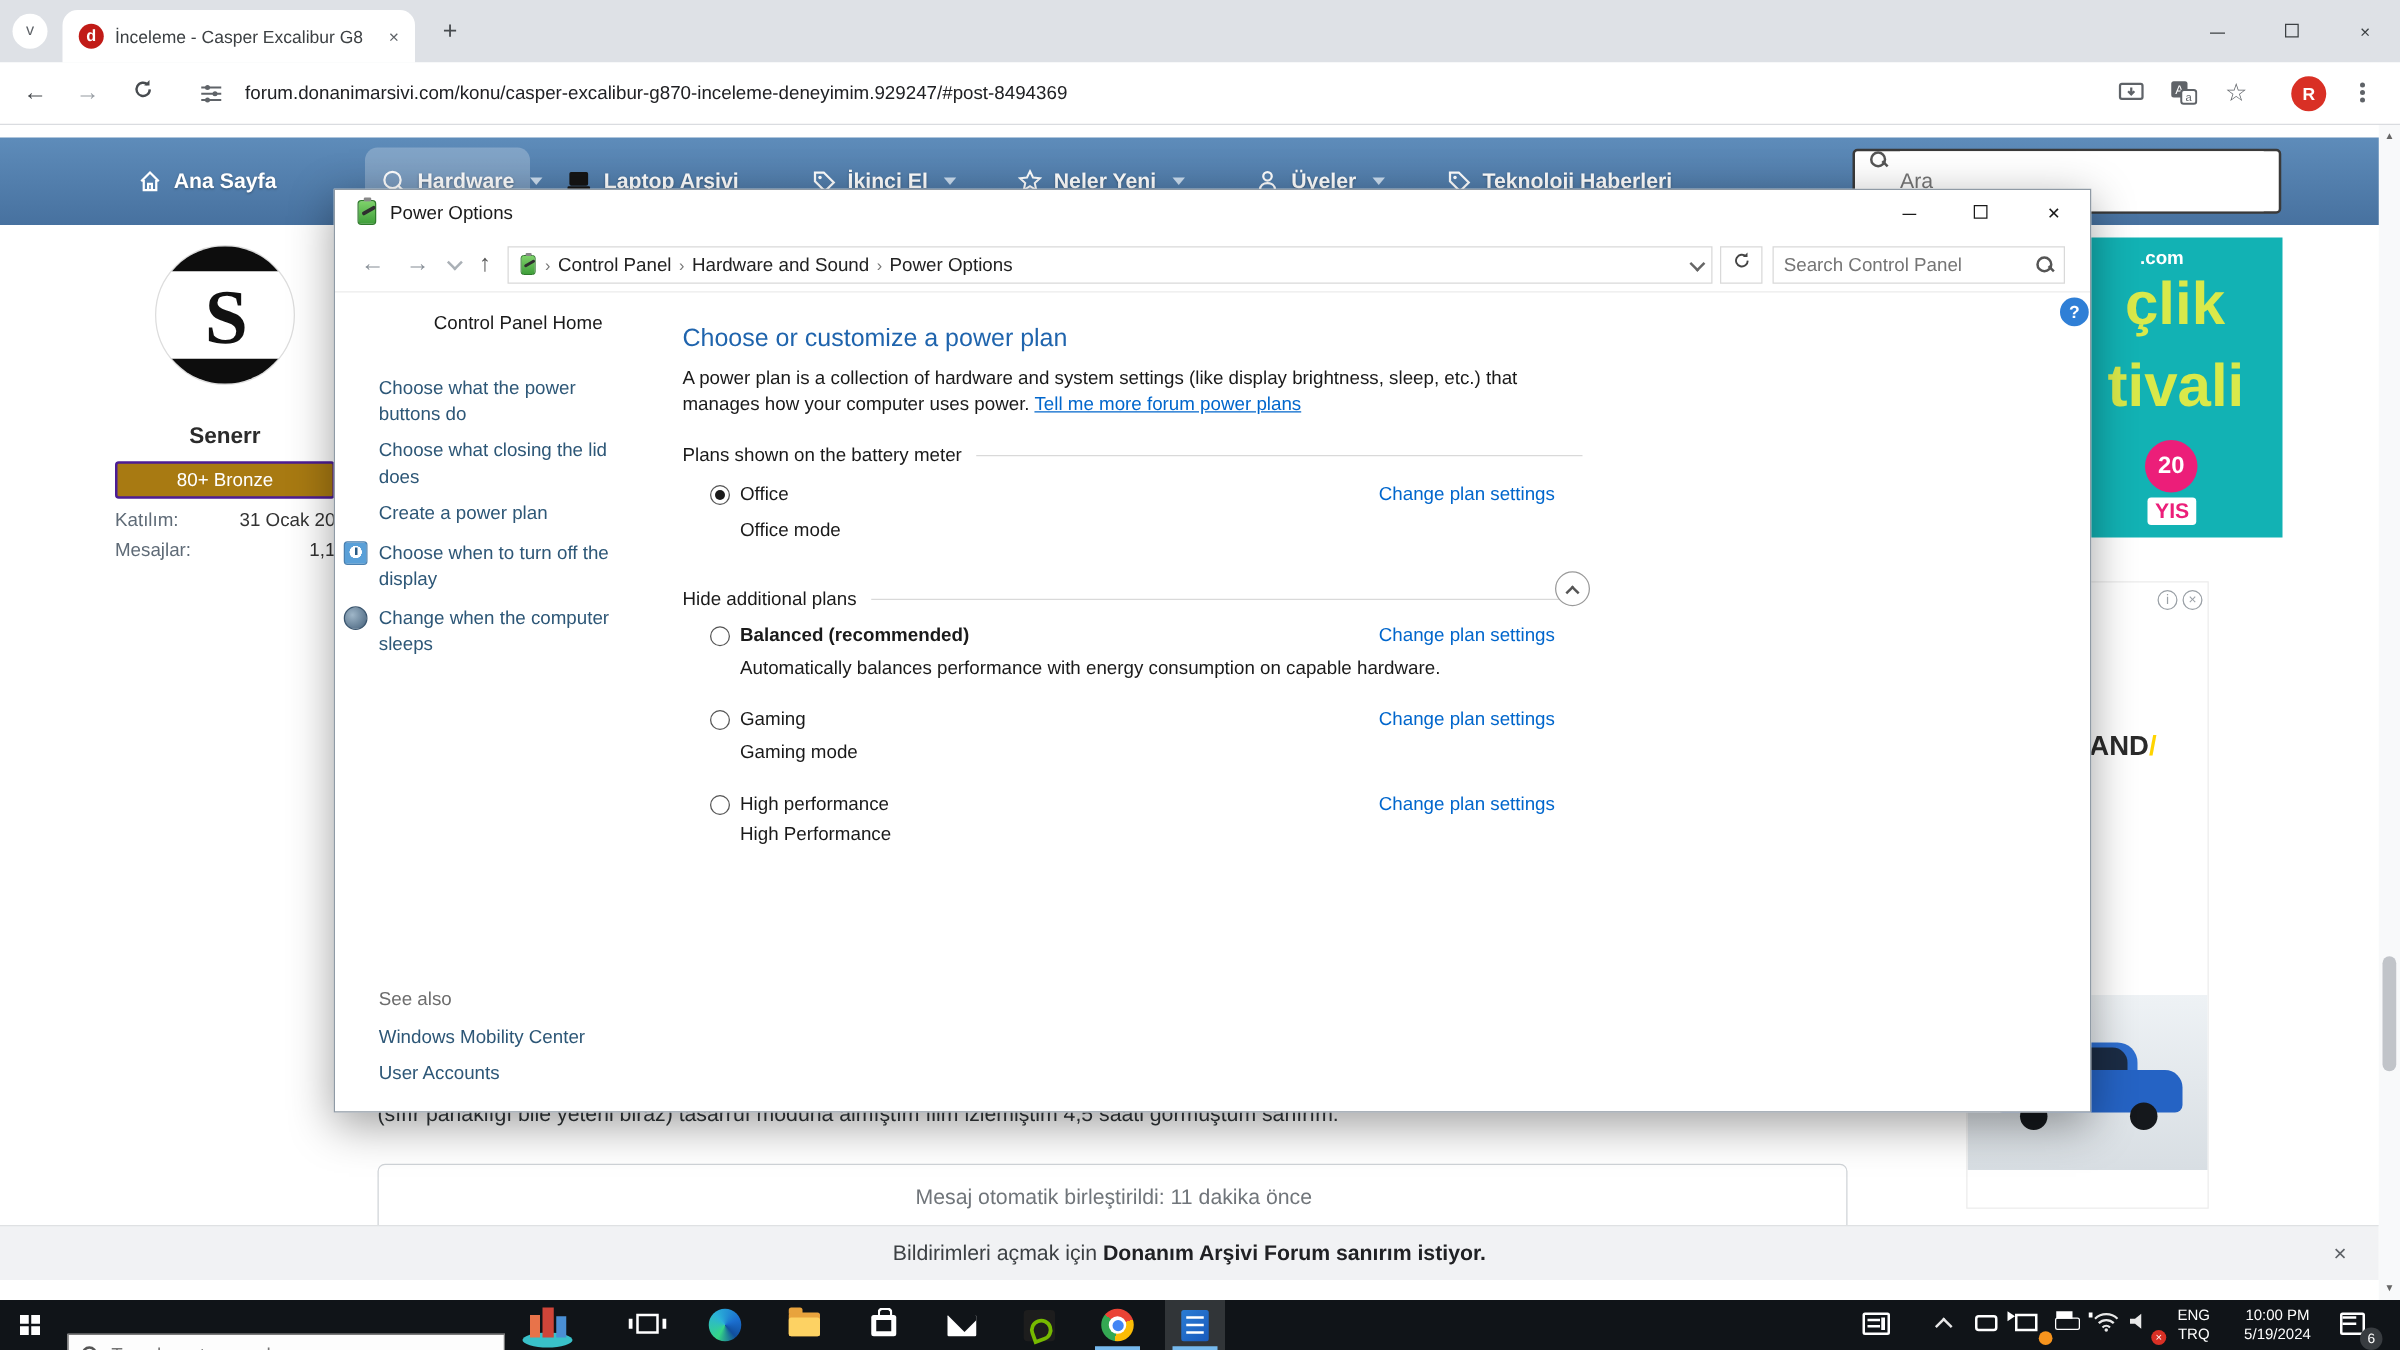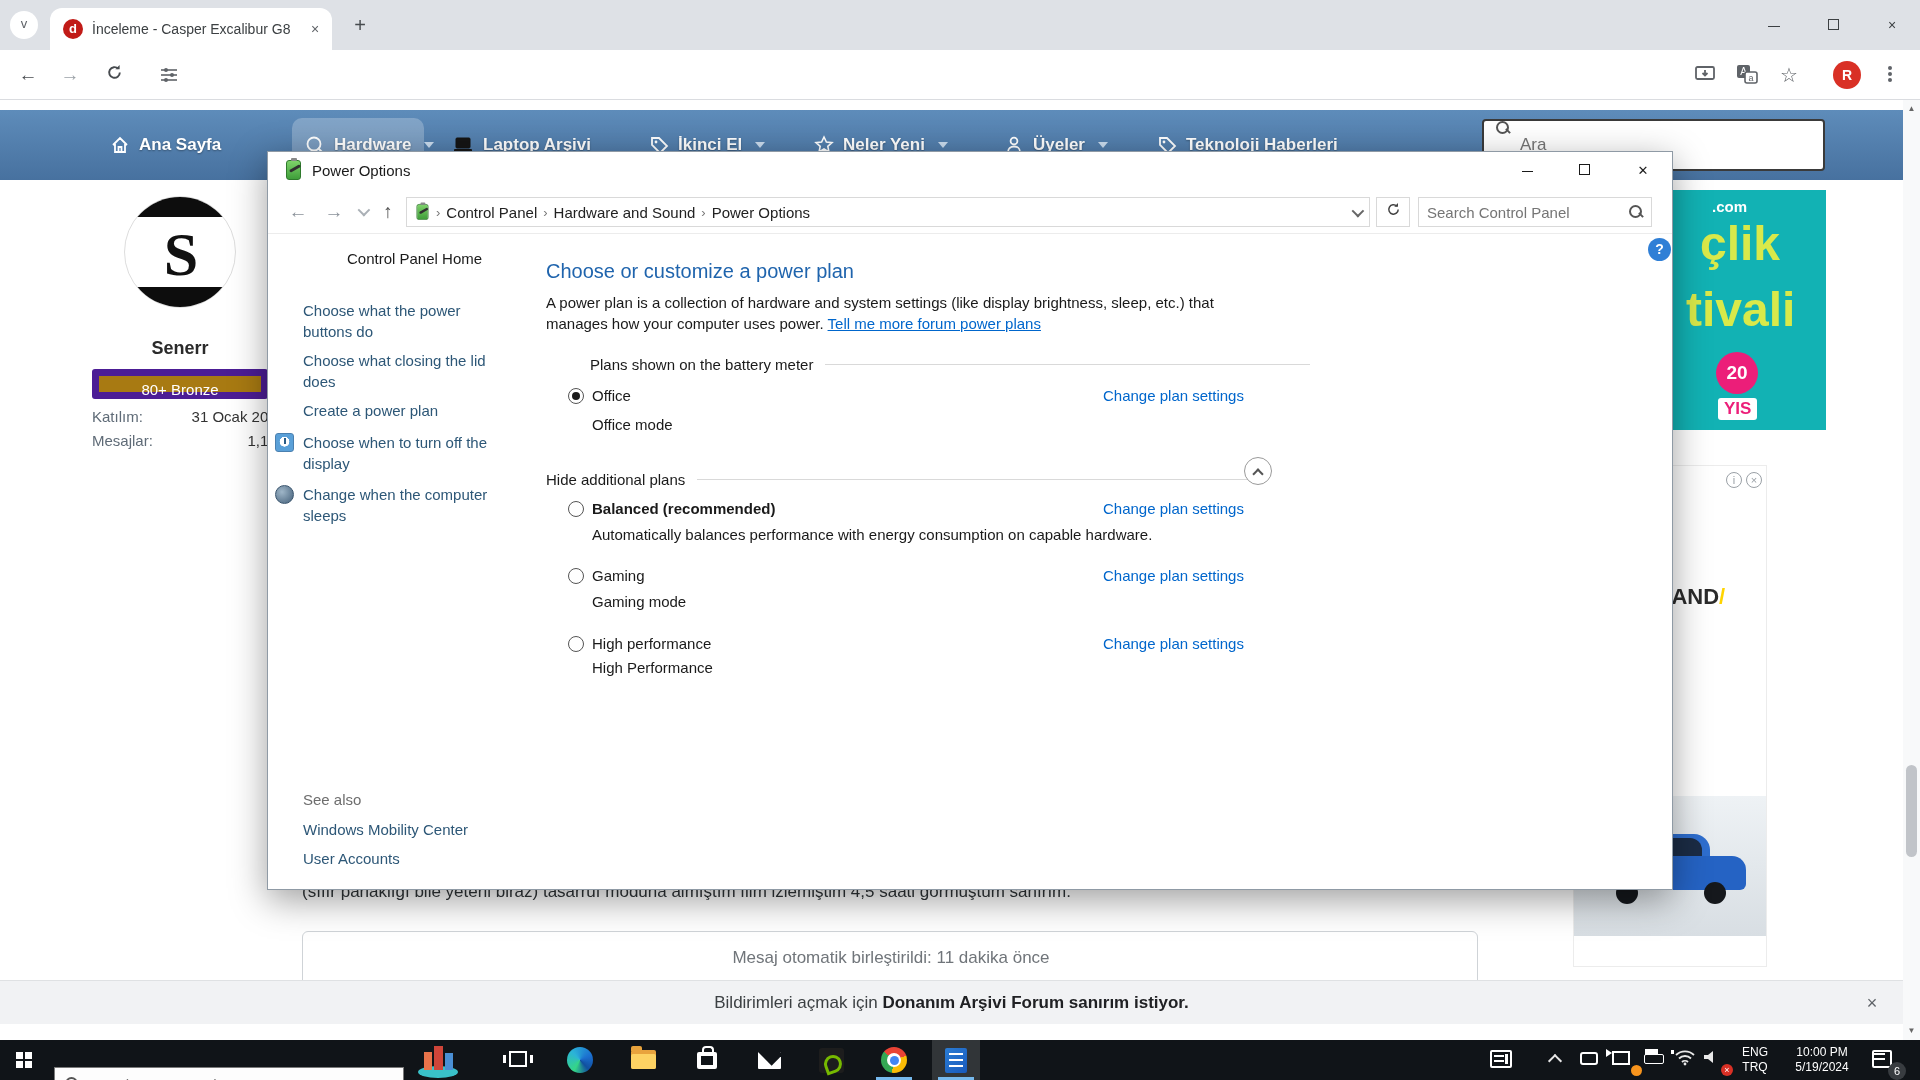--- a/index.html
+++ b/index.html
@@ -58,21 +58,21 @@
   
   .p-avatar { left:124px; top:96px; width:112px; height:112px; border-radius:50%; background:#fff;
     border:1px solid #ddd; overflow:hidden; text-align:center; }
   .p-avatar .band-t { left:0; top:0; width:112px; height:20px; background:#0d0d0d; }
   .p-avatar .band-b { left:0; bottom:0; width:112px; height:20px; background:#0d0d0d; }
   .p-avatar .letter { width:112px; top:22px; position:absolute; font-family:"Liberation Serif",serif;
     font-size:62px; font-weight:bold; color:#111; }
   .p-name { left:92px; top:238px; width:176px; text-align:center; font-size:18px; font-weight:bold;
     color:#2b2b2b; }
   .p-badge { left:92px; top:269px; width:176px; height:30px; background:#a87a12;
-    border:7px solid #4c1d95; border-radius:3px; color:#fff; font-size:15px; text-align:center;
+    border:2px solid #4c1d95; border-radius:3px; color:#fff; font-size:15px; text-align:center;
     line-height:28px; }
   .p-row { left:92px; width:193px; font-size:15px; }
   .p-row .lb { color:#5f6b77; } .p-row .vl { float:right; color:#333; }
 
   
   #ad-festival { left:1600px; top:90px; width:226px; height:240px; background:#12b2b4; overflow:hidden; }
   .adf-com { left:112px; top:8px; color:#fff; font-weight:bold; font-size:15px; }
   .adf-l1 { left:100px; top:26px; color:#d9e94a; font-weight:bold; font-size:48px; }
   .adf-l2 { left:86px; top:92px; color:#d9e94a; font-weight:bold; font-size:48px; }
   .adf-day { left:116px; top:162px; width:42px; height:42px; border-radius:50%; background:#ec1e79;
@@ -280,20 +280,21 @@
         <g stroke="#5f6368" stroke-width="1.6">
           <line x1="2" y1="5" x2="18" y2="5"></line>
           <line x1="2" y1="10" x2="18" y2="10"></line>
           <line x1="2" y1="15" x2="18" y2="15"></line>
         </g>
         <circle cx="7" cy="5" r="2" fill="#5f6368"></circle>
         <circle cx="13" cy="10" r="2" fill="#5f6368"></circle>
         <circle cx="7" cy="15" r="2" fill="#5f6368"></circle>
       </svg>
   </div>
+  <div class="abs url-text">forum.donanimarsivi.com/konu/casper-excalibur-g870-inceleme-deneyimim.929247/#post-8494369</div>
   <div class="abs tbicon" style="left:1694px;">
     <svg width="22" height="20" viewBox="0 0 22 20">
         <rect x="2" y="3" width="18" height="12" rx="1.5" fill="none" stroke="#5f6368" stroke-width="1.8"></rect>
         <path d="M11 6v5M8.5 9l2.5 2.5L13.5 9" fill="none" stroke="#5f6368" stroke-width="1.8"></path>
       </svg>
   </div>
   <div class="abs tbicon" style="left:1736px;">
     <svg width="22" height="20" viewBox="0 0 22 20">
         <rect x="1" y="1" width="13" height="13" rx="2" fill="#5f6368"></rect>
         <text x="7.5" y="11" font-size="10" fill="#fff" text-anchor="middle" font-family="sans-serif">A</text>
@@ -485,21 +486,21 @@
     <div class="lnk" style="top:614px;">User Accounts</div>
   </div>
 
   <div class="abs pw-content">
     <div class="abs pw-h1">Choose or customize a power plan</div>
     <div class="abs pw-intro">
       <span>A power plan is a collection of hardware and system settings (like display brightness, sleep, etc.) that</span><br>
       <span>manages how your computer uses power. </span><a class="cp-link">Tell me more forum power plans</a>
     </div>
 
-    <div class="abs sec" style="top:122px;margin-left:44px;">
+    <div class="abs sec" style="top:122px;">
       <span>Plans shown on the battery meter</span>
         <span class="rule"></span>
     </div>
 
     <div class="abs plan-row" style="top:153px;">
       <span class="radio sel"></span>
       <span class="plan-name">Office</span>
       <a class="change-link">Change plan settings</a>
     </div>
     <div class="abs plan-desc" style="top:182px;">Office mode</div>

